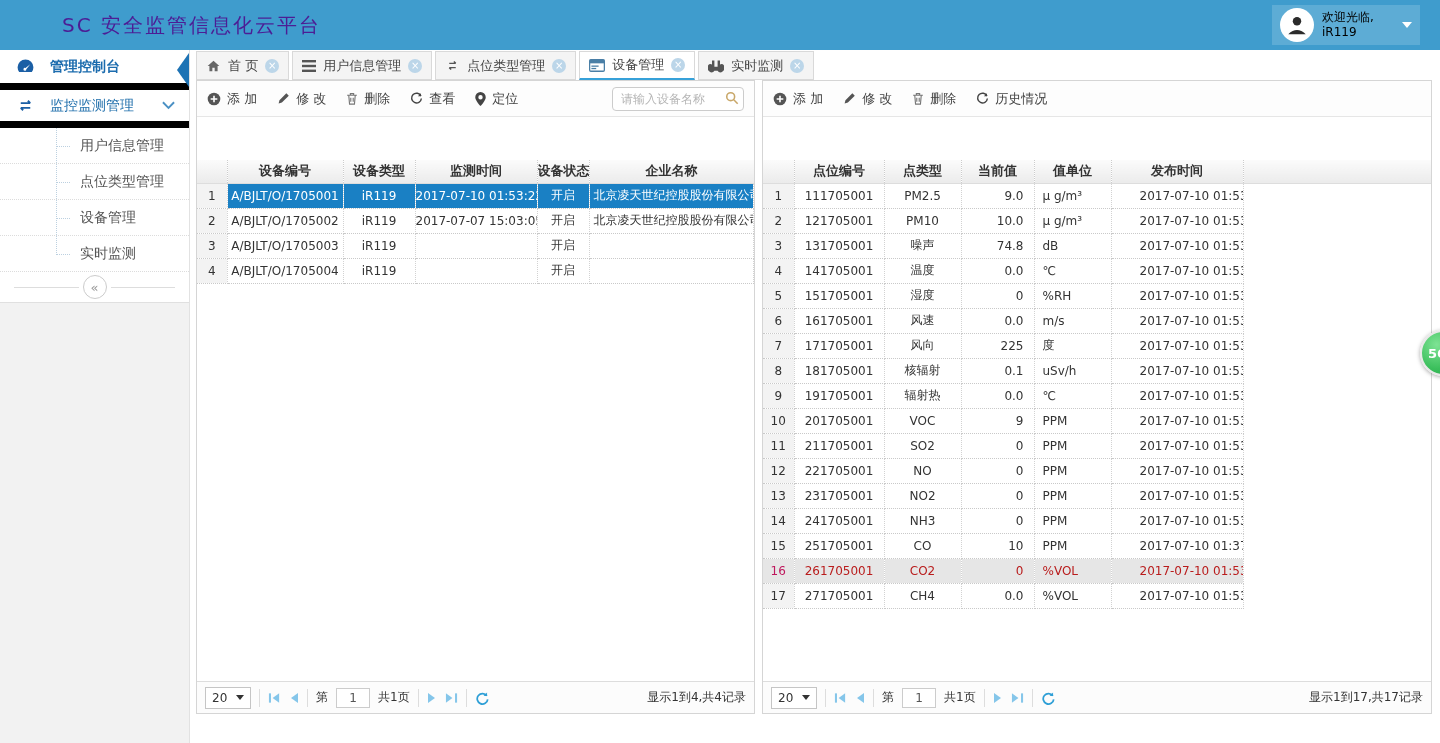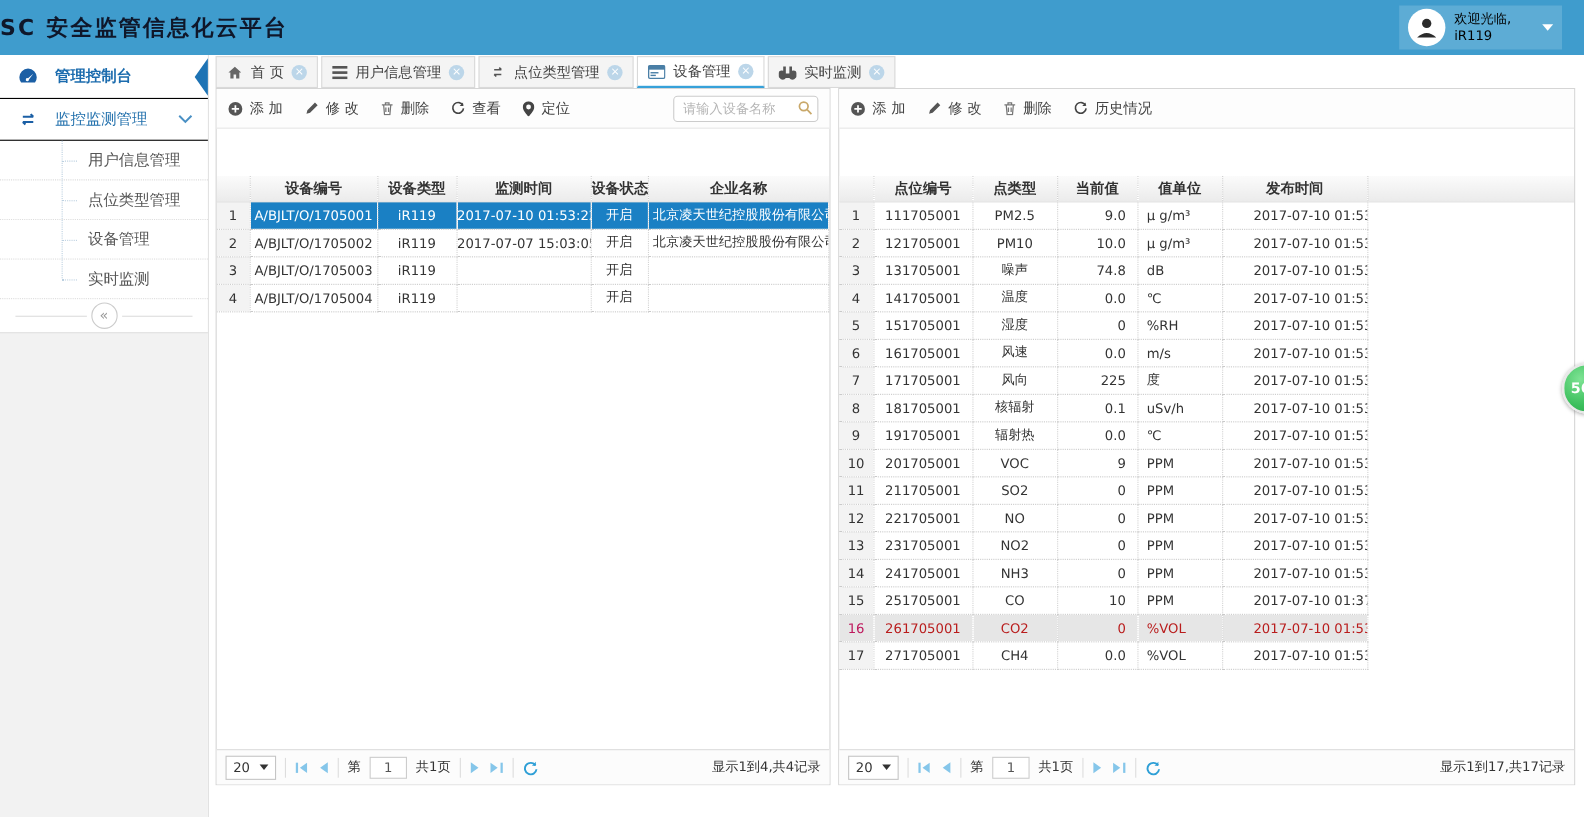--- a/index.html
+++ b/index.html
@@ -1,33 +1,33 @@
 <!DOCTYPE html>
 <html><head>
 <meta charset="utf-8">
 <style>
   * { margin:0; padding:0; box-sizing:border-box; }
   html,body { width:1440px; height:743px; overflow:hidden; font-family:"DejaVu Sans","Liberation Sans",sans-serif; font-size:13px; color:#333; background:#fff; }
 
   
   .header { height:50px; background:#3f9ccd; display:flex; align-items:center; position:relative; }
   .logo-box { width:106px; height:42px; background:#fff; border-radius:5px; margin-left:8px; display:flex; align-items:center; justify-content:center; }
-  .app-title { color:#0f172a; font-size:20px; letter-spacing:2px; font-weight:700; }
+  .app-title { color:#4c1d95; font-size:20px; letter-spacing:2px; margin-left:62px; font-weight:400; }
   .user-box { position:absolute; right:20px; top:5px; width:148px; height:40px; background:rgba(255,255,255,.16); display:flex; align-items:center; padding:0 8px; }
   .avatar { width:34px; height:34px; border-radius:50%; background:#fff; display:flex; align-items:center; justify-content:center; }
   .welcome { color:#000000; font-size:12px; line-height:15px; margin-left:8px; flex:1; }
   .user-caret { width:0; height:0; border-left:5px solid transparent; border-right:5px solid transparent; border-top:6px solid #fff; }
 
   
   .content { display:flex; height:693px; }
   .sidebar { width:190px; background:#fff; border-right:1px solid #e2e2e2; display:flex; flex-direction:column; }
   .main { flex:1; display:flex; flex-direction:column; background:#fff; position:relative; }
 
   
-  .side-item { position:relative; display:flex; align-items:center; border-bottom:1px solid #000000; cursor:pointer; }
+  .side-item { position:relative; display:flex; align-items:center; border-bottom:7px solid #000000; cursor:pointer; }
   .side-console { height:40px; }
   .side-group { height:38px; }
   .side-icon { width:20px; margin-left:16px; color:#1b5fa5; display:flex; }
   .side-console .label { color:#1c6cae; font-weight:bold; margin-left:14px; font-size:14px; }
   .side-group .label { color:#2371ad; margin-left:14px; font-size:14px; }
   .console-arrow { position:absolute; right:0; top:3px; width:0; height:0; border-top:17px solid transparent; border-bottom:17px solid transparent; border-right:12px solid #1e73b4; }
   .group-caret { position:absolute; right:14px; color:#4a90c4; }
   .submenu { }
   .sub-item { height:36px; display:flex; align-items:center; padding-left:58px; color:#555; font-size:14px; border-bottom:1px dotted #dcdcdc; position:relative; cursor:pointer; }
   .sub-item::before { content:""; position:absolute; left:56px; top:0; bottom:0; border-left:1px dotted #bcd0e0; }

